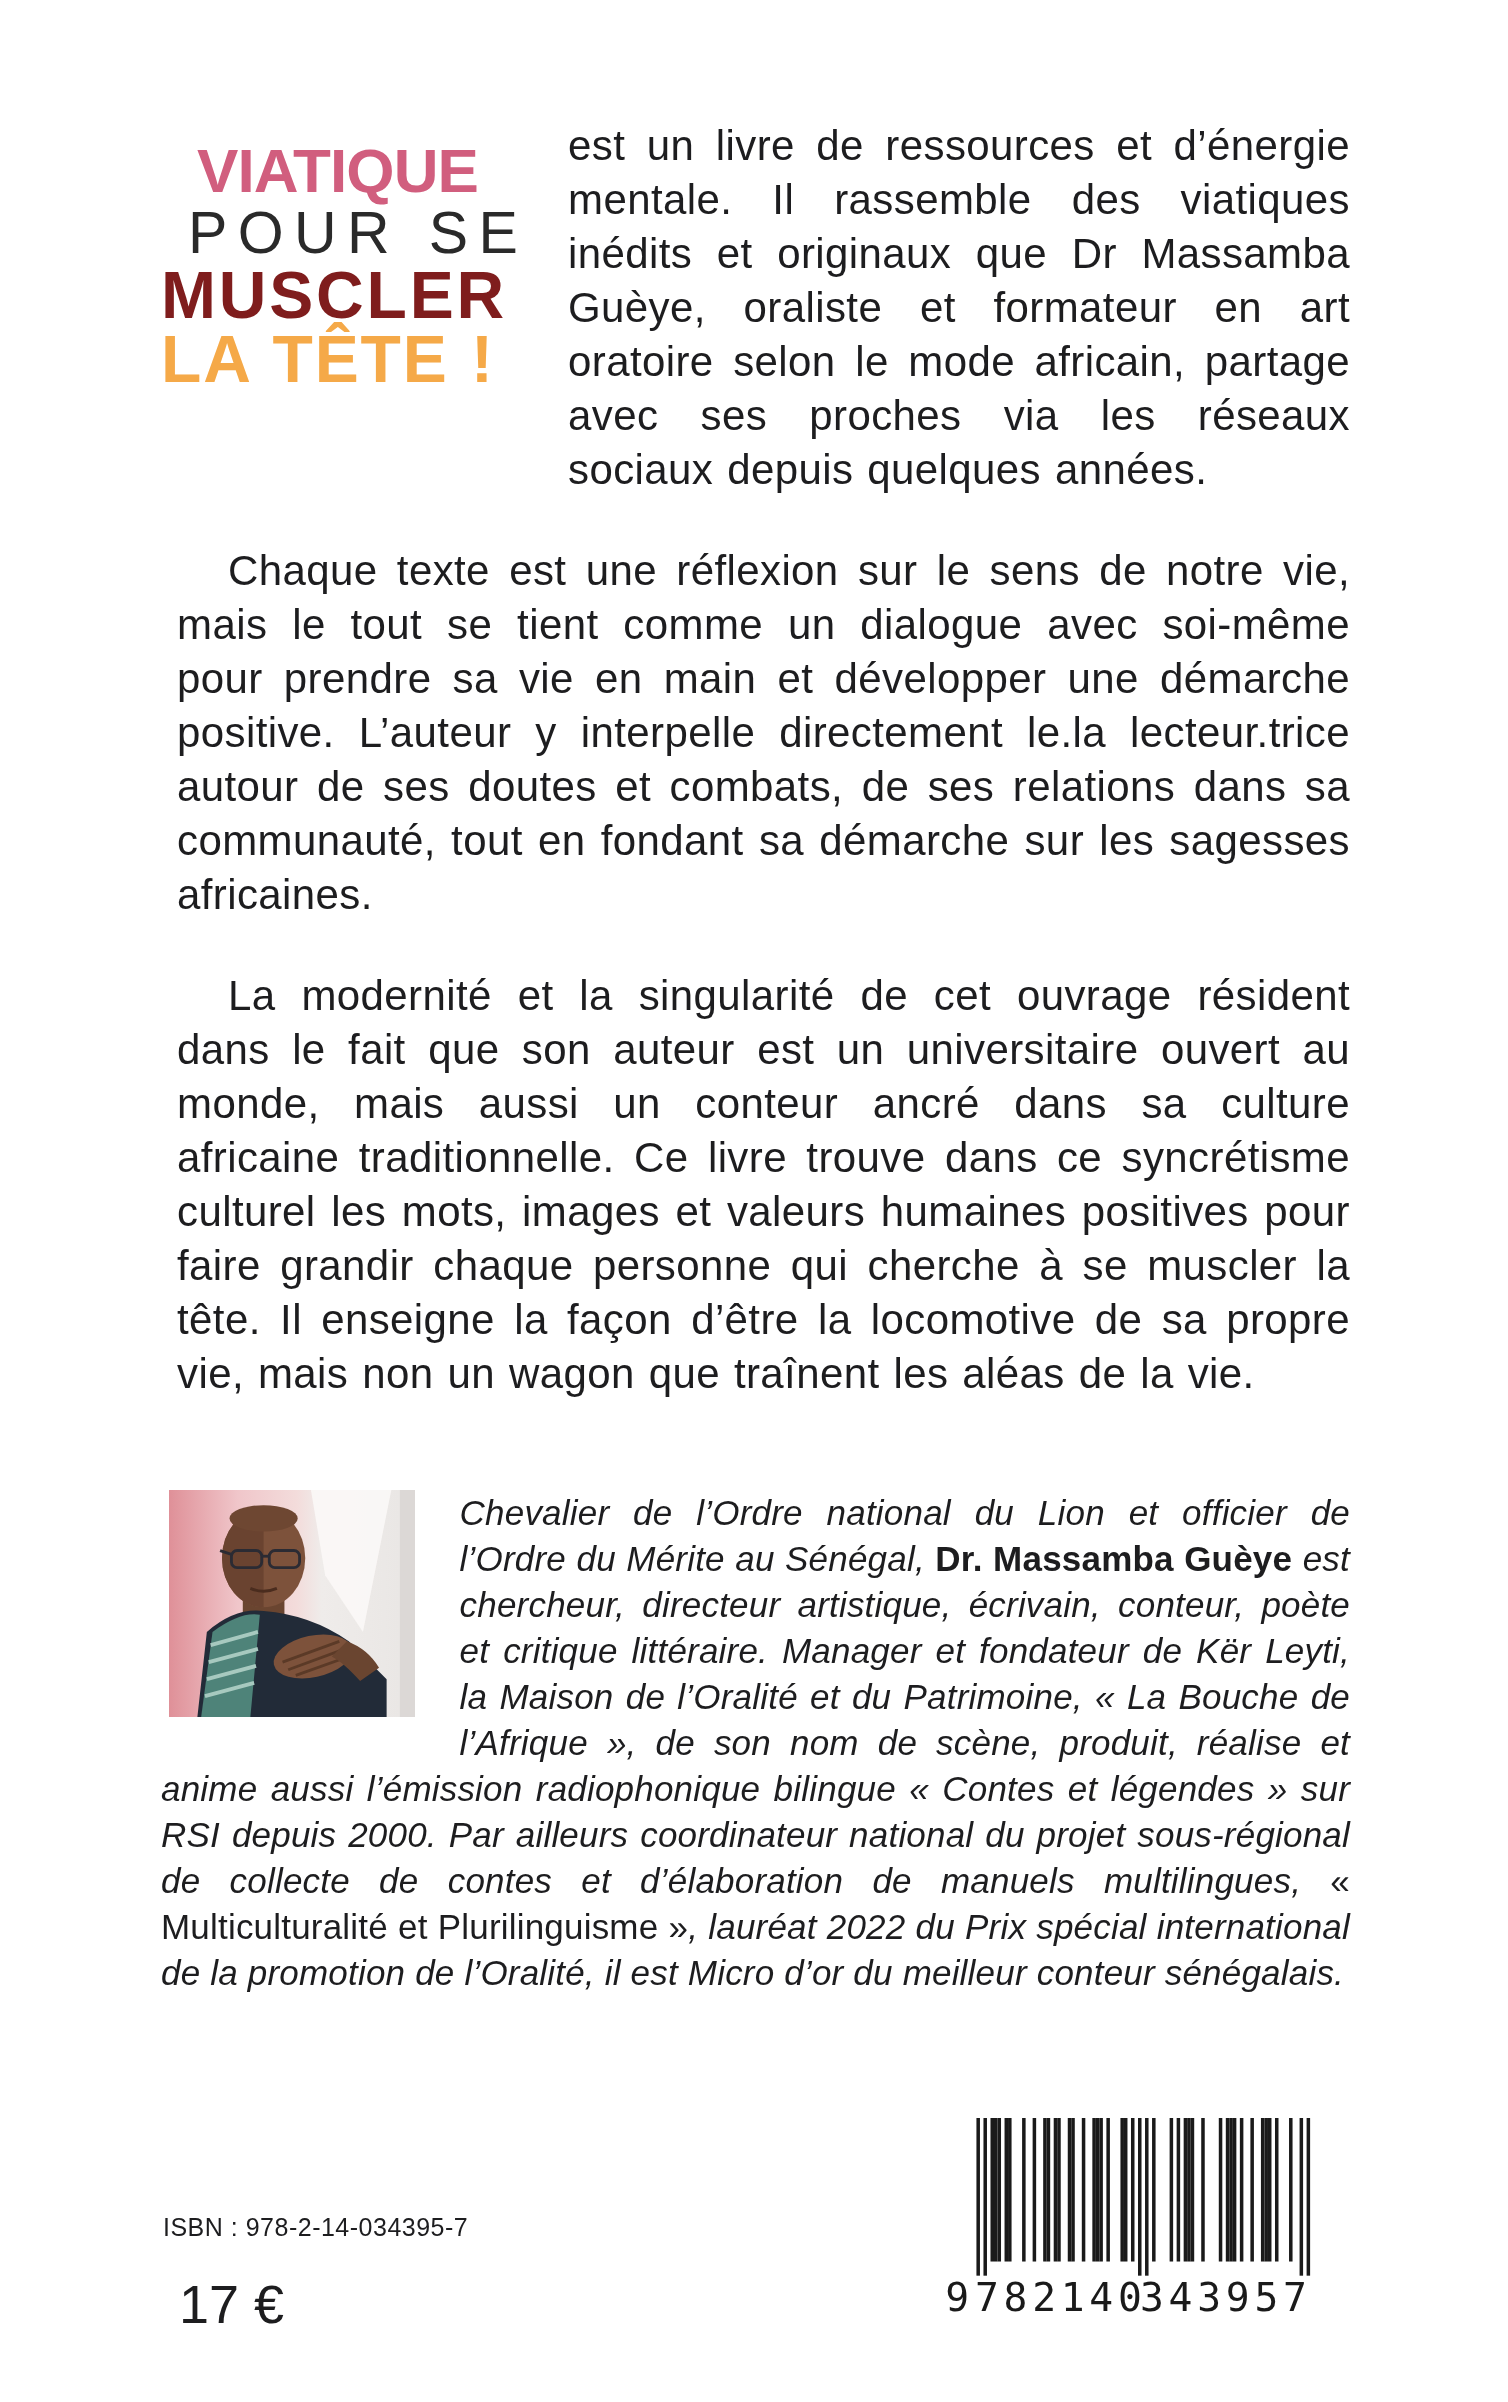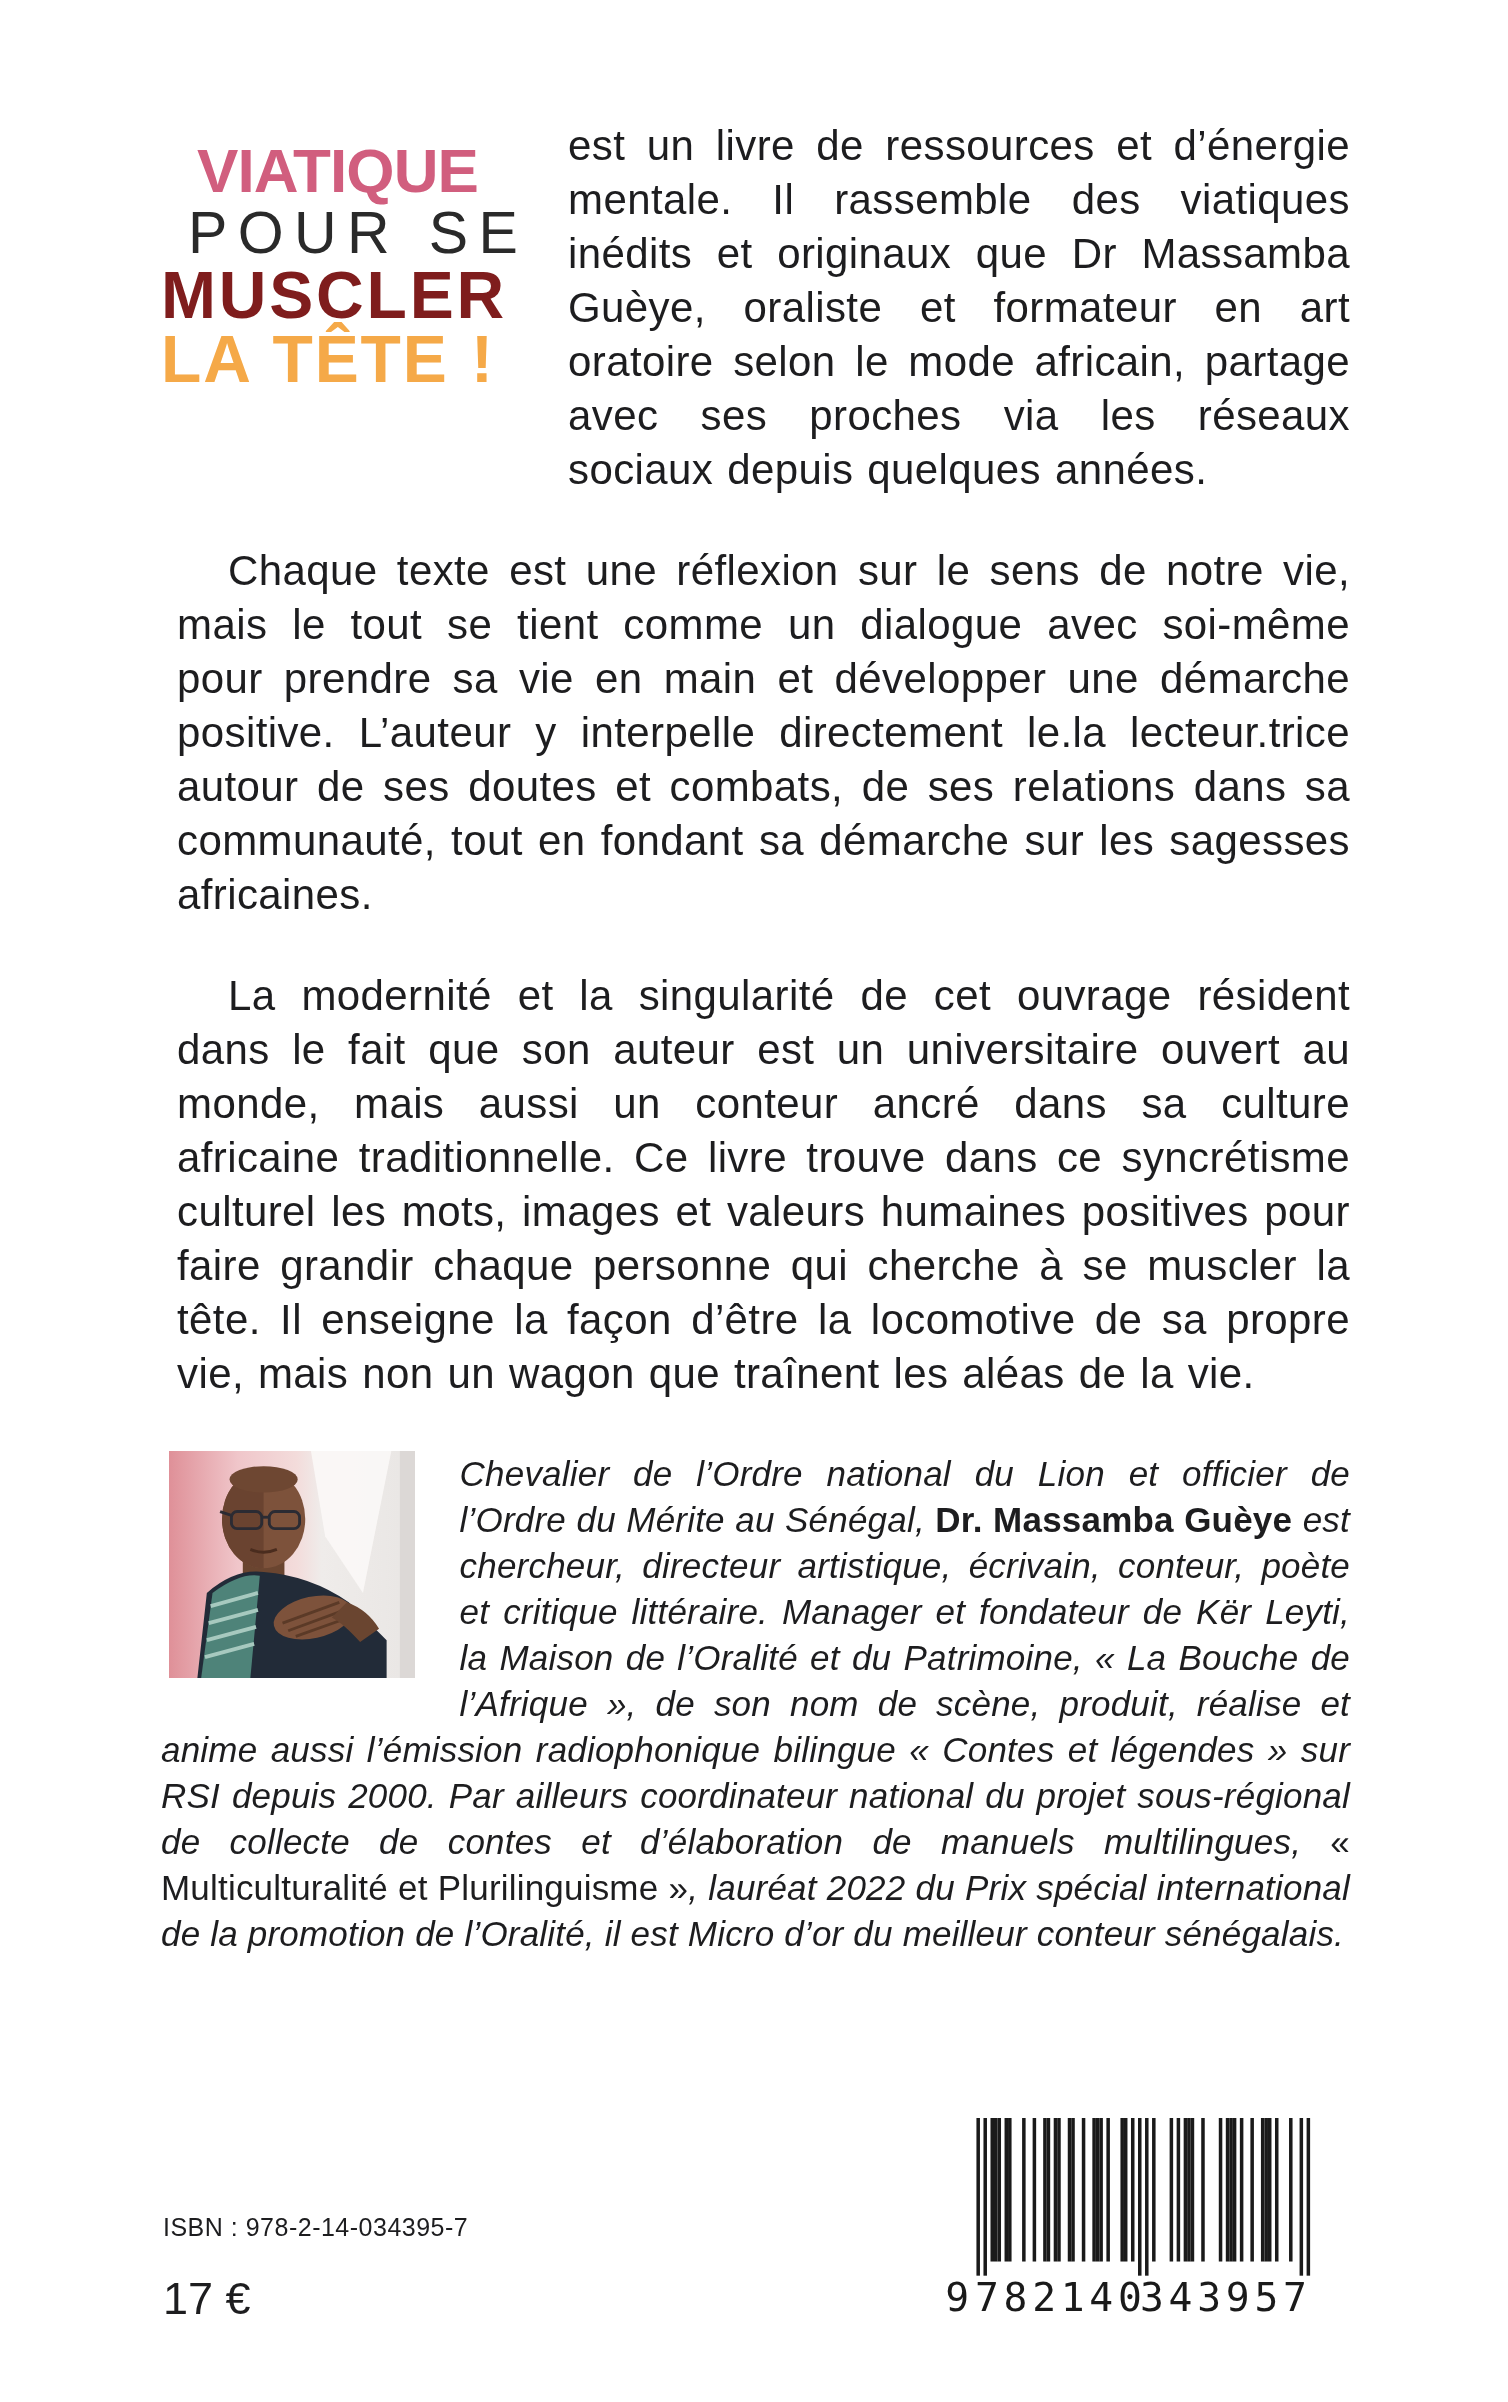--- a/index.html
+++ b/index.html
@@ -27,42 +27,42 @@
     width:343px;
     margin:21px 64px 55px 0;
     display:block;
   }
   .t-line{display:block;font-weight:bold;white-space:nowrap;}
   .t-line.t0{font-size:62px;line-height:62px;letter-spacing:-0.9px;margin-left:36px;}
   .t-line.t1{font-size:59px;line-height:62px;font-weight:400;letter-spacing:10.4px;margin-left:27px;}
   .t-line.t2{font-size:66px;line-height:62px;letter-spacing:2.8px;}
   .t-line.t3{font-size:66px;line-height:66px;letter-spacing:1.9px;}
   .bio{
-    margin-top:50px;
+    margin-top:89px;
     font-size:35px;line-height:46px;
     text-align:justify;
     font-style:italic;
     letter-spacing:0.2px;
   }
   .bio .photo{
     float:left;
     width:246px;height:227px;
     margin:0 45px 44px 7.6px;
     display:block;
   }
   .bio .photo svg{display:block;width:100%;height:100%;}
   .seg.bold{font-style:normal;font-weight:bold;}
   .seg.upright{font-style:normal;}
   .isbn{
     position:absolute;left:163px;top:2213px;
     font-size:25px;letter-spacing:0.5px;
   }
   .price{
-    position:absolute;left:163px;top:2273px;
-    font-size:45px;
+    position:absolute;left:179px;top:2273px;
+    font-size:54px;
   }
   .barcode{
     position:absolute;left:946px;top:2118px;
     width:397px;height:203px;
   }
   .barcode svg{display:block;}
 </style>
 </head>
 <body>
 

